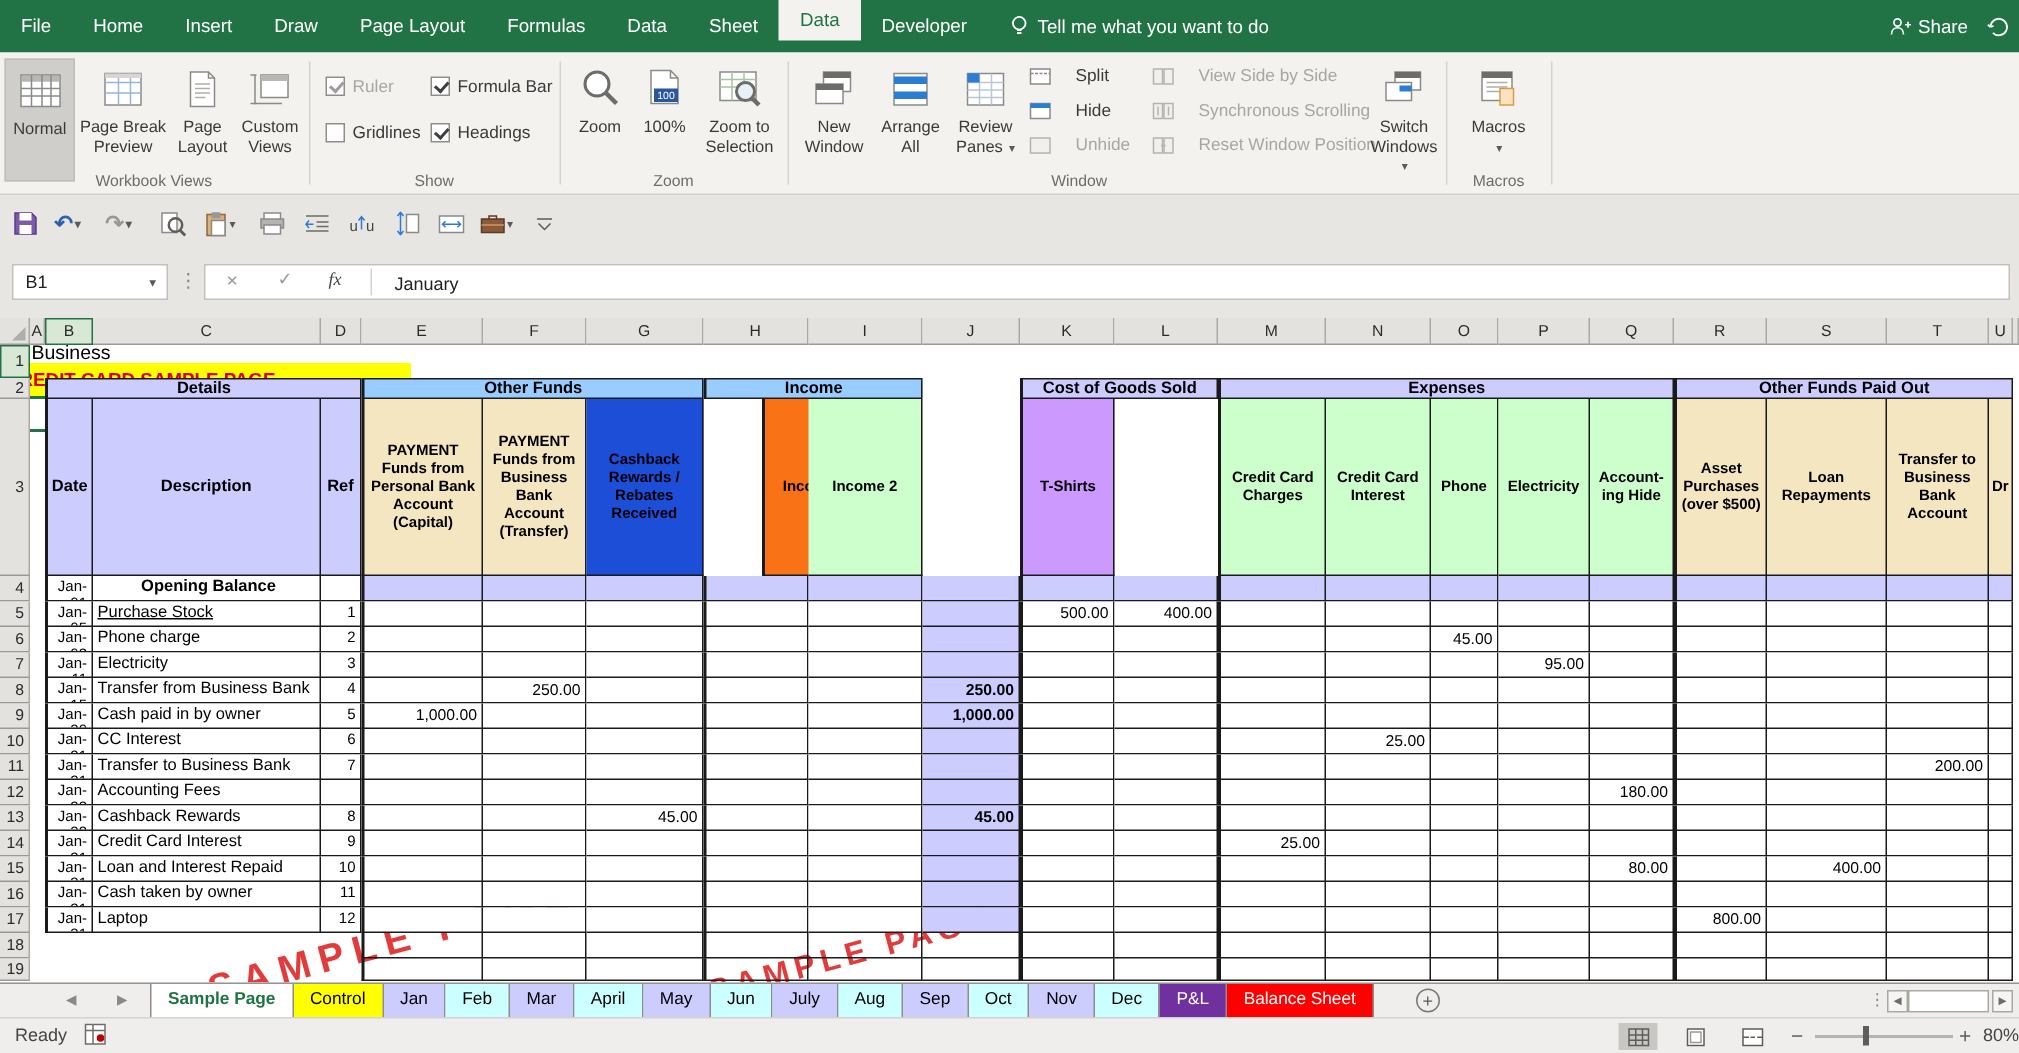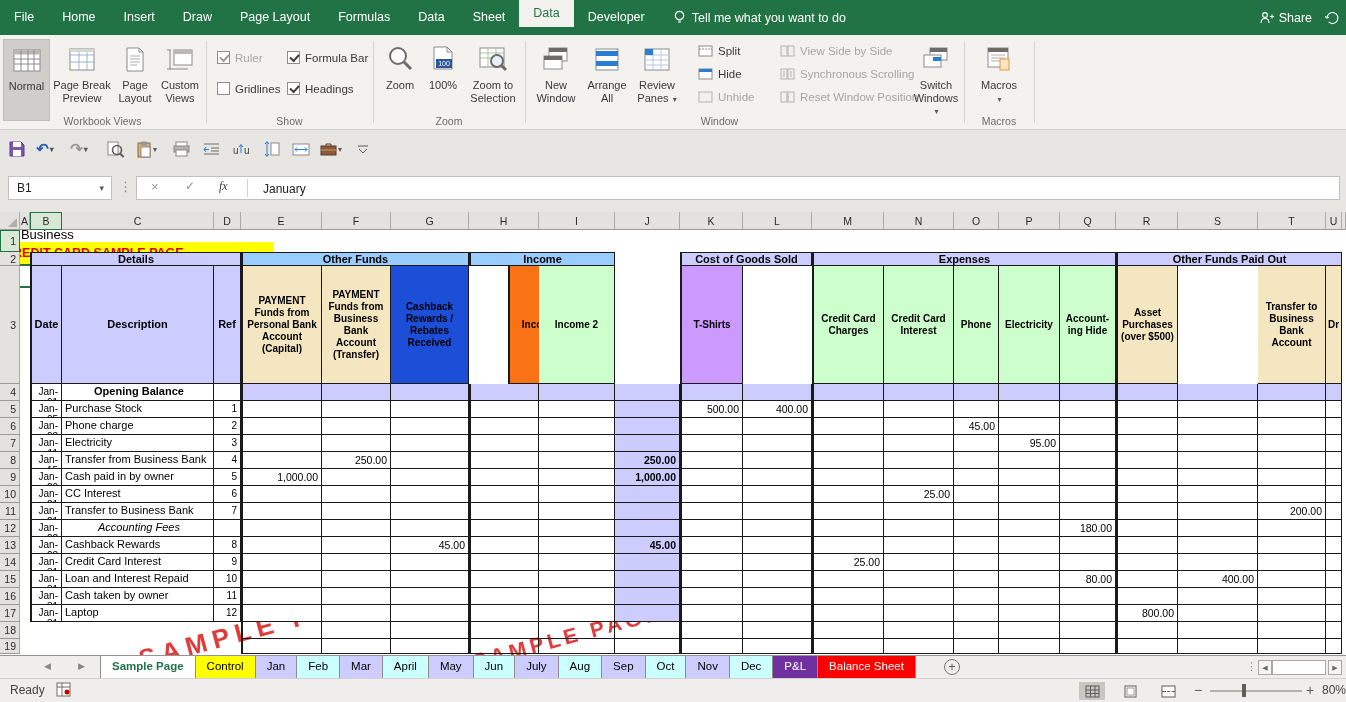--- a/index.html
+++ b/index.html
@@ -19,21 +19,21 @@
   .gsep { position:absolute; top:6px; height:82px; width:1px; background:#d5d3d0; }
   .grplabel { position:absolute; bottom:2px; left:0; right:0; text-align:center; font-size:10.5px; color:#6e6c69; }
   .rbtn { position:absolute; top:4px; height:82px; display:flex; flex-direction:column; align-items:center; gap:3px; padding-top:3px; font-size:11px; color:#3a3a3a; text-align:center; line-height:1.15; cursor:default; }
   .rbtn.sel { background:#d0cecb; border:1px solid #c0beba; }
   .rbtn .ricon { height:34px; display:flex; align-items:center; }
   .cbrow { position:absolute; display:flex; align-items:center; gap:5px; font-size:11.5px; color:#3a3a3a; }
   .cbrow.dis { color:#a8a6a3; }
   .cbx { width:13px; height:13px; border:1px solid #8f8d8a; background:#fff; position:relative; }
   .cbx.on::after { content:""; position:absolute; left:2px; top:2px; width:7px; height:4px; border-left:2px solid #3f3f3f; border-bottom:2px solid #3f3f3f; transform:rotate(-48deg); }
   .cbx.ondis::after { content:""; position:absolute; left:2px; top:2px; width:7px; height:4px; border-left:2px solid #9f9d9a; border-bottom:2px solid #9f9d9a; transform:rotate(-48deg); }
-  .smbtn { position:absolute; display:flex; align-items:flex-start; gap:5px; font-size:11.5px; color:#3a3a3a; white-space:nowrap;margin-left:12px; }
+  .smbtn { position:absolute; display:flex; align-items:flex-start; gap:16px; font-size:11.5px; color:#3a3a3a; white-space:nowrap; }
   .smbtn.dis { color:#a8a6a3; }
 
   
   #band { position:absolute; left:0; top:130px; width:1346px; height:82px; background:#e8e6e3; }
   .qi { position:absolute; top:8px; width:22px; height:22px; display:flex; align-items:center; justify-content:center; font-size:15px; }
   .qdd { font-size:8px; color:#5a5a5a; margin-left:1px; }
   #namebox { position:absolute; left:8px; top:46px; width:104px; height:24px; background:#fff; border:1px solid #c3c1be; font-size:12px; color:#222; line-height:22px; padding-left:8px; }
   #fxfield { position:absolute; left:136px; top:46px; width:1204px; height:24px; background:#fff; border:1px solid #c3c1be; }
   #fxval { position:absolute; left:126px; top:1px; font-size:12px; color:#222; line-height:22px; }
 
@@ -470,20 +470,21 @@
     <div class="gc hdr3" style="left: 391px; top: 54px; width: 78px; height: 118px; background: #1d4ed8; font-size: 10px;">Cashback Rewards / Rebates Received</div>
     <div class="gc hdr3 thick" style="left: 469px; top: 54px; width: 70px; height: 118px; background: #f97316; font-size: 10px; margin-left: 39px;">Income 1</div>
     <div class="gc hdr3" style="left: 539px; top: 54px; width: 76px; height: 118px; background: rgb(204, 255, 204); font-size: 10px;">Income 2</div>
     <div class="gc hdr3 thick" style="left: 680px; top: 54px; width: 63px; height: 118px; background: rgb(204, 153, 255); font-size: 10px;">T-Shirts</div>
     <div class="gc hdr3 thick" style="left: 812px; top: 54px; width: 72px; height: 118px; background: rgb(204, 255, 204); font-size: 10px;">Credit Card Charges</div>
     <div class="gc hdr3" style="left: 884px; top: 54px; width: 70px; height: 118px; background: rgb(204, 255, 204); font-size: 10px;">Credit Card Interest</div>
     <div class="gc hdr3" style="left: 954px; top: 54px; width: 45px; height: 118px; background: rgb(204, 255, 204); font-size: 10px;">Phone</div>
     <div class="gc hdr3" style="left: 999px; top: 54px; width: 61px; height: 118px; background: rgb(204, 255, 204); font-size: 10px;">Electricity</div>
     <div class="gc hdr3" style="left: 1060px; top: 54px; width: 56px; height: 118px; background: rgb(204, 255, 204); font-size: 10px;">Account-ing Hide</div>
     <div class="gc hdr3 thick" style="left: 1116px; top: 54px; width: 62px; height: 118px; background: rgb(245, 230, 194); font-size: 10px;">Asset Purchases (over $500)</div>
+    <div class="gc hdr3" style="left: 1178px; top: 54px; width: 80px; height: 118px; background: rgb(245, 230, 194); font-size: 10px;">Loan Repayments</div>
     <div class="gc hdr3" style="left: 1258px; top: 54px; width: 68px; height: 118px; background: rgb(245, 230, 194); font-size: 10px;">Transfer to Business Bank Account</div>
     <div class="gc hdr3" style="left: 1326px; top: 54px; width: 16px; height: 118px; background: rgb(245, 230, 194); font-size: 10px;">Dr</div>
     <div class="gc thick num" style="left: 30px; top: 172px; width: 32px; height: 17px; font-size: 10px;">Jan-01</div>
     <div class="gc" style="left: 62px; top: 172px; width: 152px; height: 17px; font-size: 11px; padding-left: 3px; padding-top: 1px; white-space: nowrap; font-weight: bold; text-align: center;">Opening Balance</div>
     <div class="gc num" style="left: 214px; top: 172px; width: 27px; height: 17px; font-size: 10px;"></div>
     <div class="gc num thick" style="left: 241px; top: 172px; width: 81px; height: 17px; background: rgb(204, 204, 255); font-weight: normal; padding-top: 2px;"></div>
     <div class="gc num" style="left: 322px; top: 172px; width: 69px; height: 17px; background: rgb(204, 204, 255); font-weight: normal; padding-top: 2px;"></div>
     <div class="gc num" style="left: 391px; top: 172px; width: 78px; height: 17px; background: rgb(204, 204, 255); font-weight: normal; padding-top: 2px;"></div>
     <div class="gc num thick" style="left: 469px; top: 172px; width: 70px; height: 17px; background: rgb(204, 204, 255); font-weight: normal; padding-top: 2px;"></div>
     <div class="gc num" style="left: 539px; top: 172px; width: 76px; height: 17px; background: rgb(204, 204, 255); font-weight: normal; padding-top: 2px;"></div>
@@ -493,21 +494,21 @@
     <div class="gc num thick" style="left: 812px; top: 172px; width: 72px; height: 17px; background: rgb(204, 204, 255); font-weight: normal; padding-top: 2px;"></div>
     <div class="gc num" style="left: 884px; top: 172px; width: 70px; height: 17px; background: rgb(204, 204, 255); font-weight: normal; padding-top: 2px;"></div>
     <div class="gc num" style="left: 954px; top: 172px; width: 45px; height: 17px; background: rgb(204, 204, 255); font-weight: normal; padding-top: 2px;"></div>
     <div class="gc num" style="left: 999px; top: 172px; width: 61px; height: 17px; background: rgb(204, 204, 255); font-weight: normal; padding-top: 2px;"></div>
     <div class="gc num" style="left: 1060px; top: 172px; width: 56px; height: 17px; background: rgb(204, 204, 255); font-weight: normal; padding-top: 2px;"></div>
     <div class="gc num thick" style="left: 1116px; top: 172px; width: 62px; height: 17px; background: rgb(204, 204, 255); font-weight: normal; padding-top: 2px;"></div>
     <div class="gc num" style="left: 1178px; top: 172px; width: 80px; height: 17px; background: rgb(204, 204, 255); font-weight: normal; padding-top: 2px;"></div>
     <div class="gc num" style="left: 1258px; top: 172px; width: 68px; height: 17px; background: rgb(204, 204, 255); font-weight: normal; padding-top: 2px;"></div>
     <div class="gc num" style="left: 1326px; top: 172px; width: 16px; height: 17px; background: rgb(204, 204, 255); font-weight: normal; padding-top: 2px;"></div>
     <div class="gc thick num" style="left: 30px; top: 189px; width: 32px; height: 17px; font-size: 10px;">Jan-05</div>
-    <div class="gc" style="left: 62px; top: 189px; width: 152px; height: 17px; font-size: 11px; padding-left: 3px; padding-top: 1px; white-space: nowrap; font-weight: normal; text-align: left;">Purchase Stock</div>
+    <div class="gc" style="left: 62px; top: 189px; width: 152px; height: 17px; font-size: 11px; padding-left: 3px; padding-top: 1px; white-space: nowrap; font-weight: normal; text-align: left; text-decoration: underline;">Purchase Stock</div>
     <div class="gc num" style="left: 214px; top: 189px; width: 27px; height: 17px; font-size: 10px;">1</div>
     <div class="gc num thick" style="left: 241px; top: 189px; width: 81px; height: 17px; background: rgb(255, 255, 255); font-weight: normal; padding-top: 2px;"></div>
     <div class="gc num" style="left: 322px; top: 189px; width: 69px; height: 17px; background: rgb(255, 255, 255); font-weight: normal; padding-top: 2px;"></div>
     <div class="gc num" style="left: 391px; top: 189px; width: 78px; height: 17px; background: rgb(255, 255, 255); font-weight: normal; padding-top: 2px;"></div>
     <div class="gc num thick" style="left: 469px; top: 189px; width: 70px; height: 17px; background: rgb(255, 255, 255); font-weight: normal; padding-top: 2px;"></div>
     <div class="gc num" style="left: 539px; top: 189px; width: 76px; height: 17px; background: rgb(255, 255, 255); font-weight: normal; padding-top: 2px;"></div>
     <div class="gc num" style="left: 615px; top: 189px; width: 65px; height: 17px; background: rgb(204, 204, 255); font-weight: bold; padding-top: 2px;"></div>
     <div class="gc num thick" style="left: 680px; top: 189px; width: 63px; height: 17px; background: rgb(255, 255, 255); font-weight: normal; padding-top: 2px;">500.00</div>
     <div class="gc num" style="left: 743px; top: 189px; width: 69px; height: 17px; background: rgb(255, 255, 255); font-weight: normal; padding-top: 2px;">400.00</div>
     <div class="gc num thick" style="left: 812px; top: 189px; width: 72px; height: 17px; background: rgb(255, 255, 255); font-weight: normal; padding-top: 2px;"></div>
@@ -633,21 +634,21 @@
     <div class="gc num thick" style="left: 812px; top: 291px; width: 72px; height: 17px; background: rgb(255, 255, 255); font-weight: normal; padding-top: 2px;"></div>
     <div class="gc num" style="left: 884px; top: 291px; width: 70px; height: 17px; background: rgb(255, 255, 255); font-weight: normal; padding-top: 2px;"></div>
     <div class="gc num" style="left: 954px; top: 291px; width: 45px; height: 17px; background: rgb(255, 255, 255); font-weight: normal; padding-top: 2px;"></div>
     <div class="gc num" style="left: 999px; top: 291px; width: 61px; height: 17px; background: rgb(255, 255, 255); font-weight: normal; padding-top: 2px;"></div>
     <div class="gc num" style="left: 1060px; top: 291px; width: 56px; height: 17px; background: rgb(255, 255, 255); font-weight: normal; padding-top: 2px;"></div>
     <div class="gc num thick" style="left: 1116px; top: 291px; width: 62px; height: 17px; background: rgb(255, 255, 255); font-weight: normal; padding-top: 2px;"></div>
     <div class="gc num" style="left: 1178px; top: 291px; width: 80px; height: 17px; background: rgb(255, 255, 255); font-weight: normal; padding-top: 2px;"></div>
     <div class="gc num" style="left: 1258px; top: 291px; width: 68px; height: 17px; background: rgb(255, 255, 255); font-weight: normal; padding-top: 2px;">200.00</div>
     <div class="gc num" style="left: 1326px; top: 291px; width: 16px; height: 17px; background: rgb(255, 255, 255); font-weight: normal; padding-top: 2px;"></div>
     <div class="gc thick num" style="left: 30px; top: 308px; width: 32px; height: 17px; font-size: 10px;">Jan-22</div>
-    <div class="gc" style="left: 62px; top: 308px; width: 152px; height: 17px; font-size: 11px; padding-left: 3px; padding-top: 1px; white-space: nowrap; font-weight: normal; text-align: center; font-style: italic;">Accounting Fees</div>
+    <div class="gc" style="left: 62px; top: 308px; width: 152px; height: 17px; font-size: 11px; padding-left: 3px; padding-top: 1px; white-space: nowrap; font-weight: normal; text-align: left;">Accounting Fees</div>
     <div class="gc num" style="left: 214px; top: 308px; width: 27px; height: 17px; font-size: 10px;"></div>
     <div class="gc num thick" style="left: 241px; top: 308px; width: 81px; height: 17px; background: rgb(255, 255, 255); font-weight: normal; padding-top: 2px;"></div>
     <div class="gc num" style="left: 322px; top: 308px; width: 69px; height: 17px; background: rgb(255, 255, 255); font-weight: normal; padding-top: 2px;"></div>
     <div class="gc num" style="left: 391px; top: 308px; width: 78px; height: 17px; background: rgb(255, 255, 255); font-weight: normal; padding-top: 2px;"></div>
     <div class="gc num thick" style="left: 469px; top: 308px; width: 70px; height: 17px; background: rgb(255, 255, 255); font-weight: normal; padding-top: 2px;"></div>
     <div class="gc num" style="left: 539px; top: 308px; width: 76px; height: 17px; background: rgb(255, 255, 255); font-weight: normal; padding-top: 2px;"></div>
     <div class="gc num" style="left: 615px; top: 308px; width: 65px; height: 17px; background: rgb(204, 204, 255); font-weight: bold; padding-top: 2px;"></div>
     <div class="gc num thick" style="left: 680px; top: 308px; width: 63px; height: 17px; background: rgb(255, 255, 255); font-weight: normal; padding-top: 2px;"></div>
     <div class="gc num" style="left: 743px; top: 308px; width: 69px; height: 17px; background: rgb(255, 255, 255); font-weight: normal; padding-top: 2px;"></div>
     <div class="gc num thick" style="left: 812px; top: 308px; width: 72px; height: 17px; background: rgb(255, 255, 255); font-weight: normal; padding-top: 2px;"></div>

